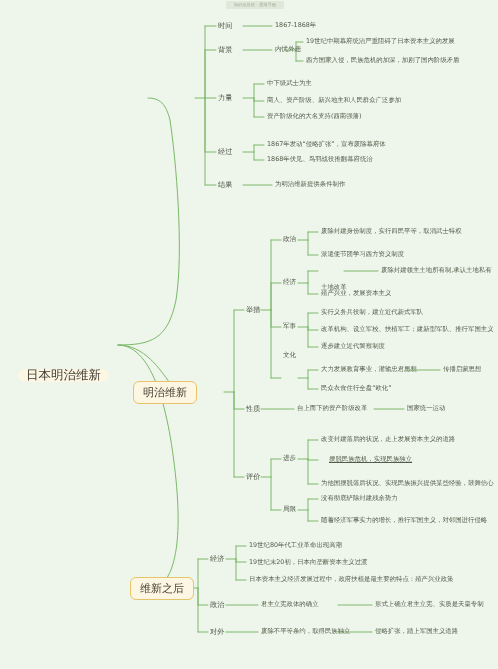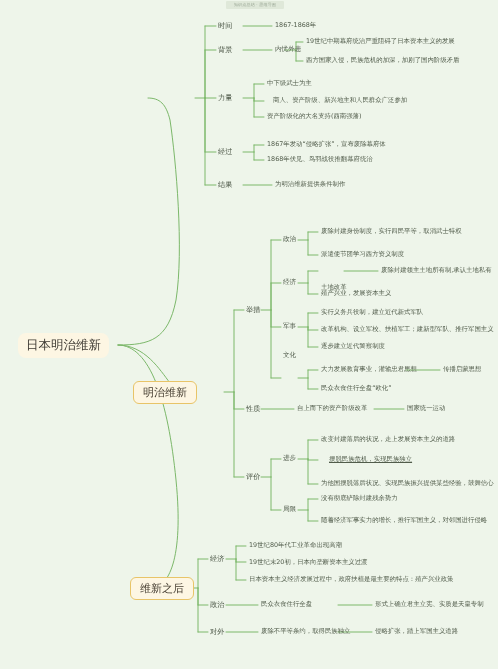--- a/index.html
+++ b/index.html
@@ -33,22 +33,23 @@
     padding:5px 9px;
     line-height:1;
     box-sizing:border-box;
   }
   .rootnode{
     background:#fdf6e3;
     border:none;
     border-radius:8px;
     color:#3e3a33;
     font-size:12.5px;
-    padding:6px 8px;
+    padding:0 8px;
     line-height:1;
+    margin-top:36px;
   }
   
   .txt{
     color:#4f5a4a;
     font-size:6.6px;
     line-height:1;
   }
   .txt.lvl2{font-size:7.2px;color:#4a5545;text-align:center;}
   .txt.lvl3{font-size:6.6px;}
   .txt.leaf{font-size:6.4px;color:#515c4b;}
@@ -140,21 +141,21 @@
   <div class="node txt lvl2" style="left:218px;top:22px;">时间</div>
   <div class="node txt leaf" style="left:275px;top:22px;">1867-1868年</div>
 
   <div class="node txt lvl2" style="left:218px;top:46px;">背景</div>
   <div class="node txt lvl3" style="left:275px;top:46px;">内忧外患</div>
   <div class="node txt leaf" style="left:306px;top:38px;">19世纪中期幕府统治严重阻碍了日本资本主义的发展</div>
   <div class="node txt leaf" style="left:306px;top:57px;">西方国家入侵，民族危机的加深，加剧了国内阶级矛盾</div>
 
   <div class="node txt lvl2" style="left:218px;top:94px;">力量</div>
   <div class="node txt leaf" style="left:267px;top:80px;">中下级武士为主</div>
-  <div class="node txt leaf" style="left:273px;top:97px;">商人、资产阶级、新兴地主和人民群众广泛参加</div>
+  <div class="node txt leaf" style="left:267px;top:97px;">商人、资产阶级、新兴地主和人民群众广泛参加</div>
   <div class="node txt leaf" style="left:267px;top:113px;">资产阶级化的大名支持(西南强藩)</div>
 
   <div class="node txt lvl2" style="left:218px;top:148px;">经过</div>
   <div class="node txt leaf" style="left:267px;top:141px;">1867年发动“侵略扩张”，宣布废除幕府体</div>
   <div class="node txt leaf" style="left:267px;top:156px;">1868年伏见、鸟羽战役推翻幕府统治</div>
 
   <div class="node txt lvl2" style="left:218px;top:181px;">结果</div>
   <div class="node txt leaf" style="left:275px;top:181px;">为明治维新提供条件制作</div>
 
   <div class="node txt lvl2" style="left:246px;top:306px;">举措</div>
@@ -192,20 +193,20 @@
   <div class="node txt lvl3" style="left:283px;top:506px;">局限</div>
   <div class="node txt leaf" style="left:321px;top:495px;">没有彻底铲除封建残余势力</div>
   <div class="node txt leaf" style="left:321px;top:517px;">随着经济军事实力的增长，推行军国主义，对邻国进行侵略</div>
 
   <div class="node txt lvl2" style="left:210px;top:555px;">经济</div>
   <div class="node txt leaf" style="left:249px;top:542px;">19世纪80年代工业革命出现高潮</div>
   <div class="node txt leaf" style="left:249px;top:559px;">19世纪末20初，日本向垄断资本主义过渡</div>
   <div class="node txt leaf" style="left:249px;top:576px;">日本资本主义经济发展过程中，政府扶植是最主要的特点：殖产兴业政策</div>
 
   <div class="node txt lvl2" style="left:210px;top:601px;">政治</div>
-  <div class="node txt leaf" style="left:261px;top:601px;">民众衣食住行全盘</div>
+  <div class="node txt leaf" style="left:261px;top:601px;">君主立宪政体的确立</div>
   <div class="node txt leaf" style="left:375px;top:601px;">形式上确立君主立宪、实质是天皇专制</div>
 
   <div class="node txt lvl2" style="left:210px;top:628px;">对外</div>
   <div class="node txt leaf" style="left:261px;top:628px;">废除不平等条约，取得民族独立</div>
   <div class="node txt leaf" style="left:375px;top:628px;">侵略扩张，踏上军国主义道路</div>
 
 </div>
 
 </body></html>

